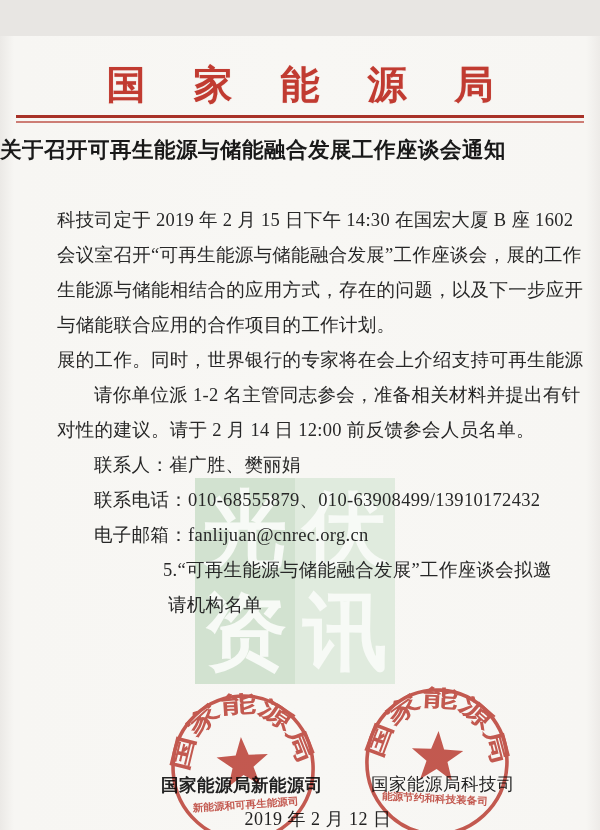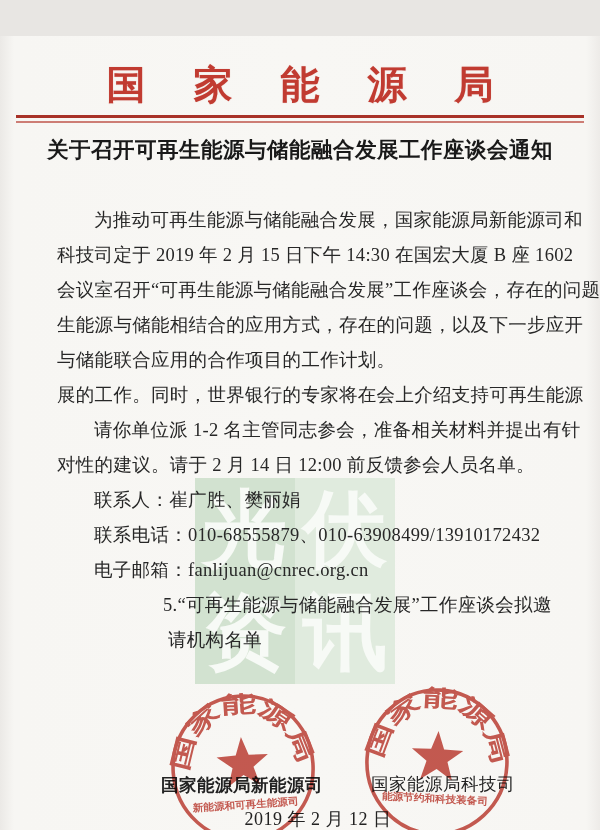--- a/index.html
+++ b/index.html
@@ -20,21 +20,21 @@
     text-align:center;color:#c13b31;font-weight:bold;
     font-size:39px;letter-spacing:48px;padding-left:48px;box-sizing:border-box;
     text-shadow:0 0 1px rgba(193,59,49,.4);
   }
   .rule{position:absolute;left:16px;width:568px;}
   .rule-top-thick{top:79px;height:3px;background:#a83228;}
   .rule-top-thin{top:85px;height:1.5px;background:#cd7d75;}
   .rule-bot-thin{top:807px;height:2px;background:#c3594f;left:13px;width:571px;}
   .rule-bot-thick{top:811px;height:3px;background:#a83228;left:13px;width:571px;}
   .title{
-    position:absolute;left:0;top:99px;width:600px;text-align:center;
+    position:absolute;left:0;top:99px;width:600px;text-align:left;
     font-size:21.5px;font-weight:bold;color:#191919;letter-spacing:.5px;
   }
   
   .wm{
     position:absolute;left:195px;top:442px;width:200px;height:206px;
     display:grid;grid-template-columns:1fr 1fr;grid-template-rows:1fr 1fr;
     z-index:1;
   }
   .wm .tile{
     display:flex;align-items:center;justify-content:center;
@@ -78,23 +78,22 @@
   <div class="title">关于召开可再生能源与储能融合发展工作座谈会通知</div>
 
   <div class="wm">
     <div class="tile g1">光</div>
     <div class="tile g2">伏</div>
     <div class="tile g1">资</div>
     <div class="tile g2">讯</div>
   </div>
 
   <div class="bodytxt">
-    <div class="ln ind2">为推动可再生能源与储能融合发展，国家能源局新能源司和</div>
     <div class="ln">科技司定于 2019 年 2 月 15 日下午 14:30 在国宏大厦 B 座 1602</div>
-    <div class="ln">会议室召开“可再生能源与储能融合发展”工作座谈会，存在的问题</div>
+    <div class="ln">会议室召开“可再生能源与储能融合发展”工作座谈会，展的工作</div>
     <div class="ln">生能源与储能相结合的应用方式，存在的问题，以及下一步应开</div>
     <div class="ln">与储能联合应用的合作项目的工作计划。</div>
     <div class="ln">展的工作。同时，世界银行的专家将在会上介绍支持可再生能源</div>
     <div class="ln ind2">请你单位派 1-2 名主管同志参会，准备相关材料并提出有针</div>
     <div class="ln">对性的建议。请于 2 月 14 日 12:00 前反馈参会人员名单。</div>
     <div class="ln ind2">联系人：崔广胜、樊丽娟</div>
     <div class="ln ind2">联系电话：010-68555879、010-63908499/13910172432</div>
     <div class="ln ind2">电子邮箱：fanlijuan@cnrec.org.cn</div>
     <div class="ln att-item">5.“可再生能源与储能融合发展”工作座谈会拟邀</div>
     <div class="ln att-item2b">请机构名单</div>

